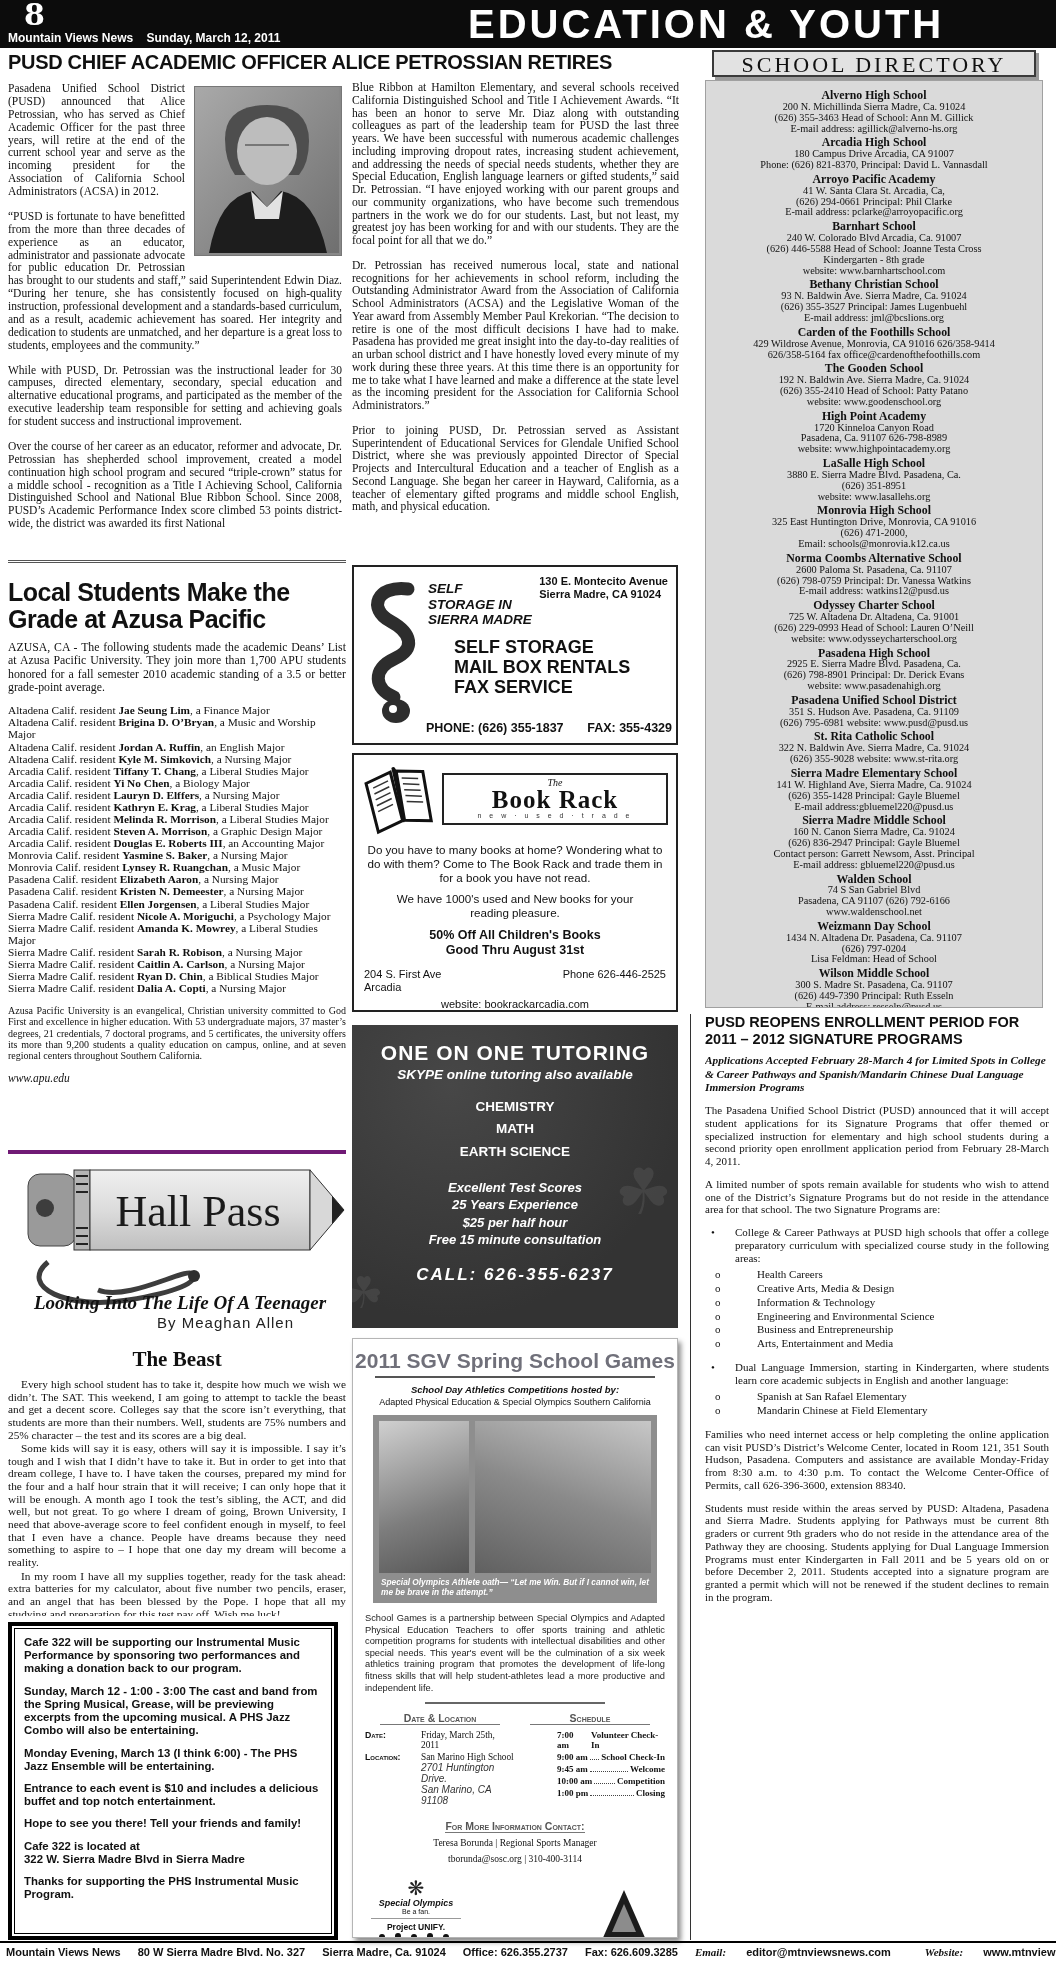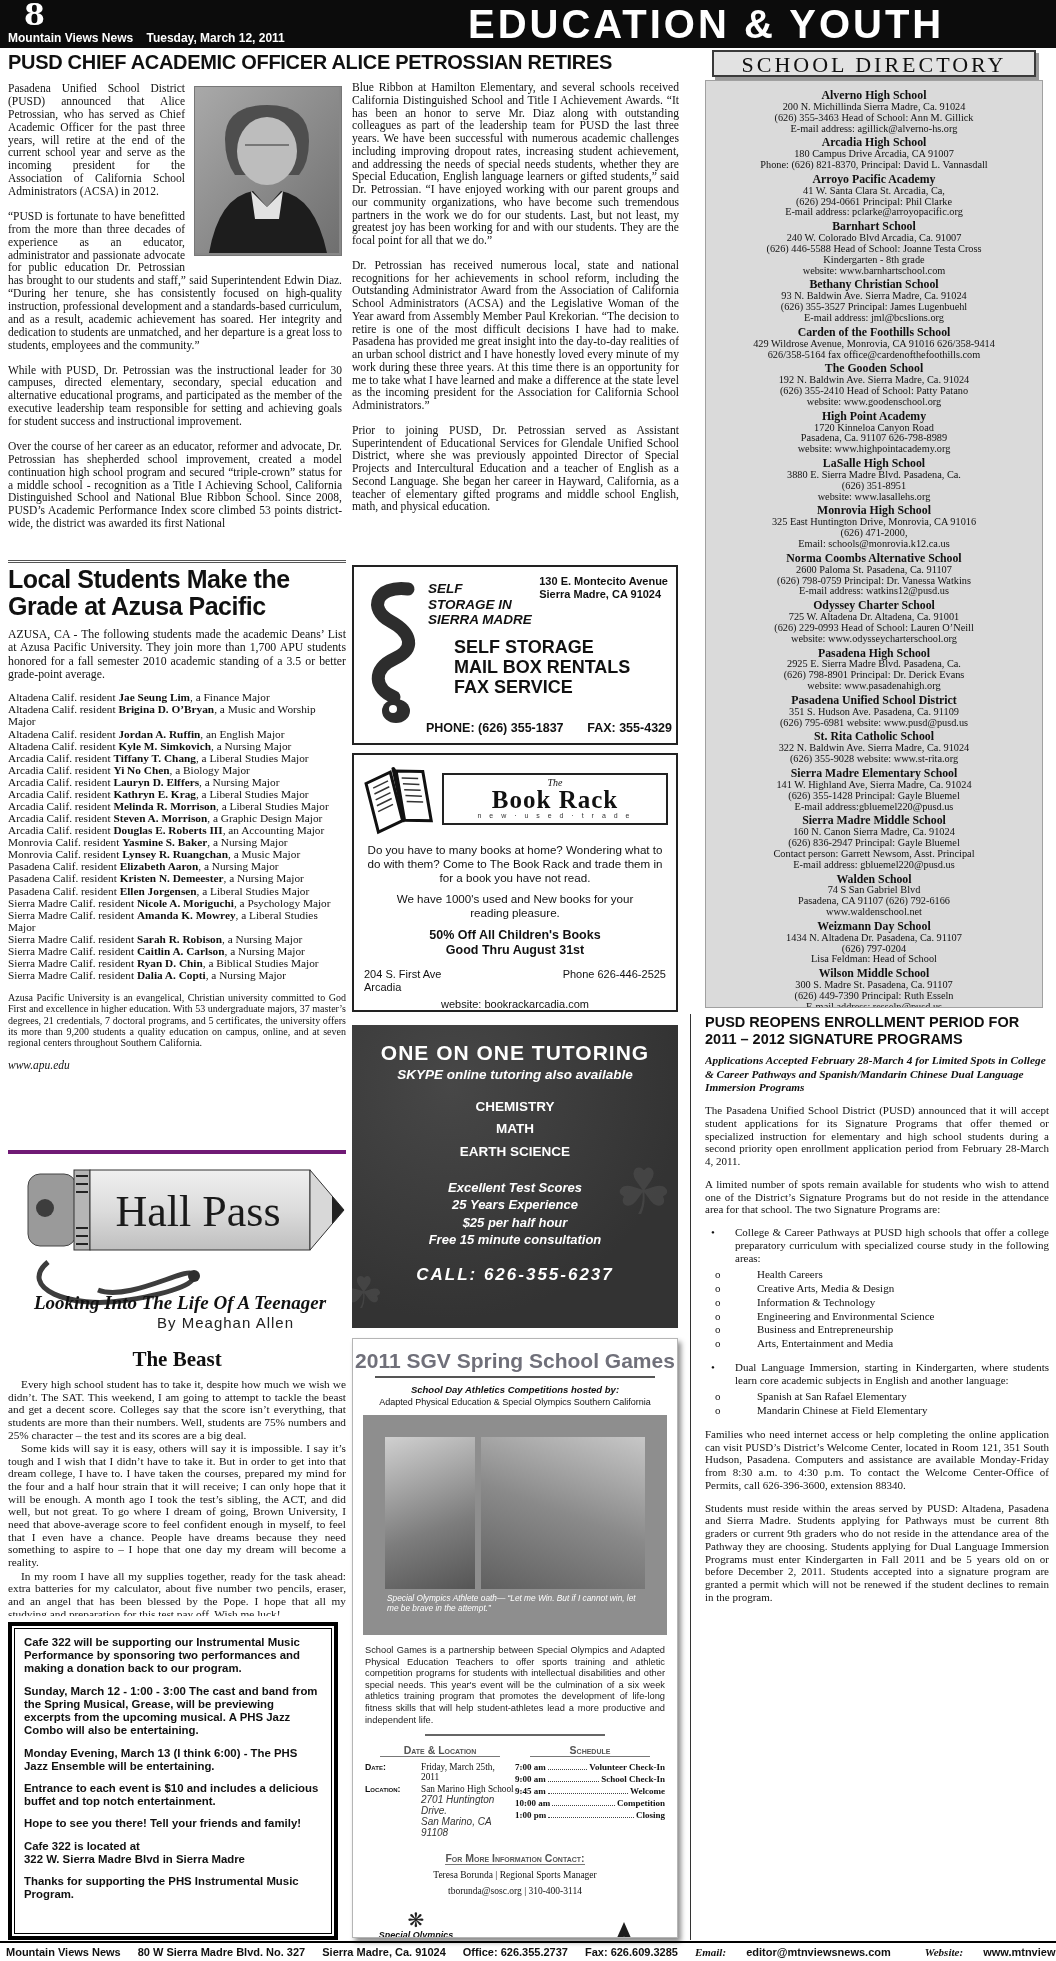--- a/index.html
+++ b/index.html
@@ -19,21 +19,21 @@
   .dir-name{font-weight:bold;font-size:11.8px;line-height:1.1;margin-top:2px;}
   .dir-details{font-size:10.3px;line-height:1.05;white-space:pre-line;}
   
   .main-headline{position:absolute;left:8px;top:51px;width:575px;font-family:"Liberation Sans",sans-serif;font-weight:bold;
                  font-size:20px;letter-spacing:-0.3px;white-space:nowrap;}
   .article-col1{position:absolute;left:8px;top:82px;width:334px;height:480px;font-size:11.5px;line-height:1.12;text-align:justify;overflow:hidden;}
   .article-col1 p,.article-col2 p{margin:0 0 12px;}
   .article-photo{float:right;width:146px;height:168px;margin:4px 0 8px 9px;border:1px solid #777;background:#888;}
   .article-col2{position:absolute;left:352px;top:82px;width:327px;height:482px;font-size:11.6px;line-height:1.1;text-align:justify;overflow:hidden;}
   
-  .azusa{position:absolute;left:8px;top:560px;width:338px;height:588px;border-top:3px double #555;padding-top:3px;overflow:hidden;box-sizing:border-box;}
+  .azusa{position:absolute;left:8px;top:560px;width:338px;height:588px;border-top:3px double #555;padding-top:16px;overflow:hidden;box-sizing:border-box;}
   .azusa-title{font-family:"Liberation Sans",sans-serif;font-weight:bold;font-size:25px;line-height:1.06;margin:0 0 9px;letter-spacing:-0.5px;}
   .azusa-intro{font-size:11.8px;line-height:1.13;text-align:justify;margin:0 0 10px;}
   .student-line{font-size:11.3px;line-height:1.07;}
   .azusa-closing{font-size:10px;line-height:1.13;text-align:justify;margin-top:11px;}
   .azusa-url{font-style:italic;font-size:11.5px;}
   
   .hallpass{position:absolute;left:8px;top:1150px;width:338px;height:466px;border-top:4px solid #701a75;padding-top:8px;overflow:hidden;box-sizing:border-box;}
   .hp-tagline{font-weight:bold;font-style:italic;font-size:19px;margin:-20px 0 0 26px;}
   .hp-byline{font-family:"Liberation Sans",sans-serif;font-size:15px;letter-spacing:1px;color:#222;text-align:right;padding-right:52px;}
   .beast-title{text-align:center;font-weight:bold;font-size:21px;margin:16px 0 6px;}
@@ -68,35 +68,35 @@
   .tut-sub{font-weight:bold;font-style:italic;font-size:13.5px;margin-top:2px;position:relative;}
   .tut-subjects{font-weight:bold;font-size:13.5px;line-height:1.65;margin-top:14px;white-space:pre-line;position:relative;}
   .tut-details{font-weight:bold;font-style:italic;font-size:13px;line-height:1.35;margin-top:16px;white-space:pre-line;position:relative;}
   .tut-call{font-weight:bold;font-style:italic;font-size:17px;letter-spacing:2px;margin-top:16px;position:relative;}
   .sgv-ad{position:absolute;left:352px;top:1338px;width:326px;height:600px;background:#fff;border:1px solid #b5b5b5;
           box-shadow:3px 4px 5px rgba(0,0,0,0.45);box-sizing:border-box;font-family:"Liberation Sans",sans-serif;overflow:hidden;}
   .sgv-title{color:#70707a;font-weight:bold;font-size:21px;text-align:center;margin-top:10px;}
   .sgv-title-rule{width:280px;margin:3px auto 6px;border-bottom:2px solid #555;}
   .sgv-hosted{font-weight:bold;font-style:italic;font-size:9.5px;text-align:center;}
   .sgv-host{font-size:9px;text-align:center;margin-top:2px;}
-  .sgv-photos{margin:8px 10px 0;background:#8e8e8e;padding:22px;box-sizing:border-box;}
+  .sgv-photos{margin:8px 20px 0;background:#8e8e8e;padding:6px;box-sizing:border-box;font-weight:bold;}
   .sgv-photo-row{display:flex;gap:6px;}
   .sgv-photo1{width:90px;height:152px;background:linear-gradient(160deg,#d0d0d0,#7d7d7d 60%,#555);}
   .sgv-photo2{flex:1;height:152px;background:linear-gradient(200deg,#c7c7c7,#8a8a8a 50%,#606060);}
   .sgv-caption{color:#fff;font-style:italic;font-size:8.3px;padding:4px 2px 0;}
   .sgv-body{font-size:9.3px;line-height:1.25;text-align:justify;margin:10px 12px 0;color:#222;}
   .sgv-midrule{width:180px;margin:8px auto;border-bottom:2px solid #666;}
   .sgv-cols{display:flex;margin:0 12px;}
   .sgv-col{flex:1;}
   .sgv-heading{font-variant:small-caps;color:#555;font-weight:bold;font-size:10.5px;text-align:center;border-bottom:1px solid #777;width:80%;margin:0 auto 5px;}
   .sgv-row{display:flex;font-size:8.8px;margin-bottom:2px;}
   .sgv-lab{font-variant:small-caps;font-weight:bold;width:56px;flex:none;}
   .sgv-val{font-family:"Liberation Serif",serif;font-size:9.3px;}
   .sgv-addr{font-style:italic;font-size:10px;white-space:pre-line;color:#333;}
-  .sched-row{display:flex;font-family:"Liberation Serif",serif;font-size:9px;margin-bottom:2px;font-weight:bold;}
+  .sched-row{display:flex;font-family:"Liberation Serif",serif;font-size:9px;margin-bottom:2px;font-weight:bold;margin-left:42px;}
   .sched-leader{flex:1;border-bottom:1px dotted #444;margin:0 2px 2px;}
   .sgv-contact-head{font-variant:small-caps;color:#555;font-weight:bold;font-size:10.5px;text-align:center;margin-top:12px;}
   .sgv-contact-head span{border-bottom:1px solid #777;}
   .sgv-contact{font-family:"Liberation Serif",serif;font-size:9.5px;text-align:center;margin-top:6px;}
   .sgv-logos{display:flex;justify-content:space-between;align-items:flex-end;margin:14px 18px 0;}
   .so-block{text-align:center;width:90px;}
   .so-mark{font-size:20px;color:#222;line-height:1;}
   .so-name{font-weight:bold;font-style:italic;font-size:9px;}
   .so-sub{font-size:7px;border-bottom:1px solid #999;padding-bottom:3px;}
   .unify-name{font-weight:bold;font-size:8.5px;margin-top:3px;}
@@ -124,21 +124,21 @@
 </style>
 </head>
 <body>
 
 <div class="page">
 
   <div class="header-bar">
     <div class="page-num">8</div>
     <div class="masthead-line">
       <span>Mountain Views News</span>
-      <span>Tuesday, March 12, 2011</span>
+      <span>Sunday, March 12, 2011</span>
     </div>
     <div class="section-title">EDUCATION &amp; YOUTH</div>
   </div>
 
   <div class="dir-title">SCHOOL DIRECTORY</div>
 
   <div class="main-headline">PUSD CHIEF ACADEMIC OFFICER ALICE PETROSSIAN RETIRES</div>
 
   <div class="article-col1">
     <div class="article-photo">

